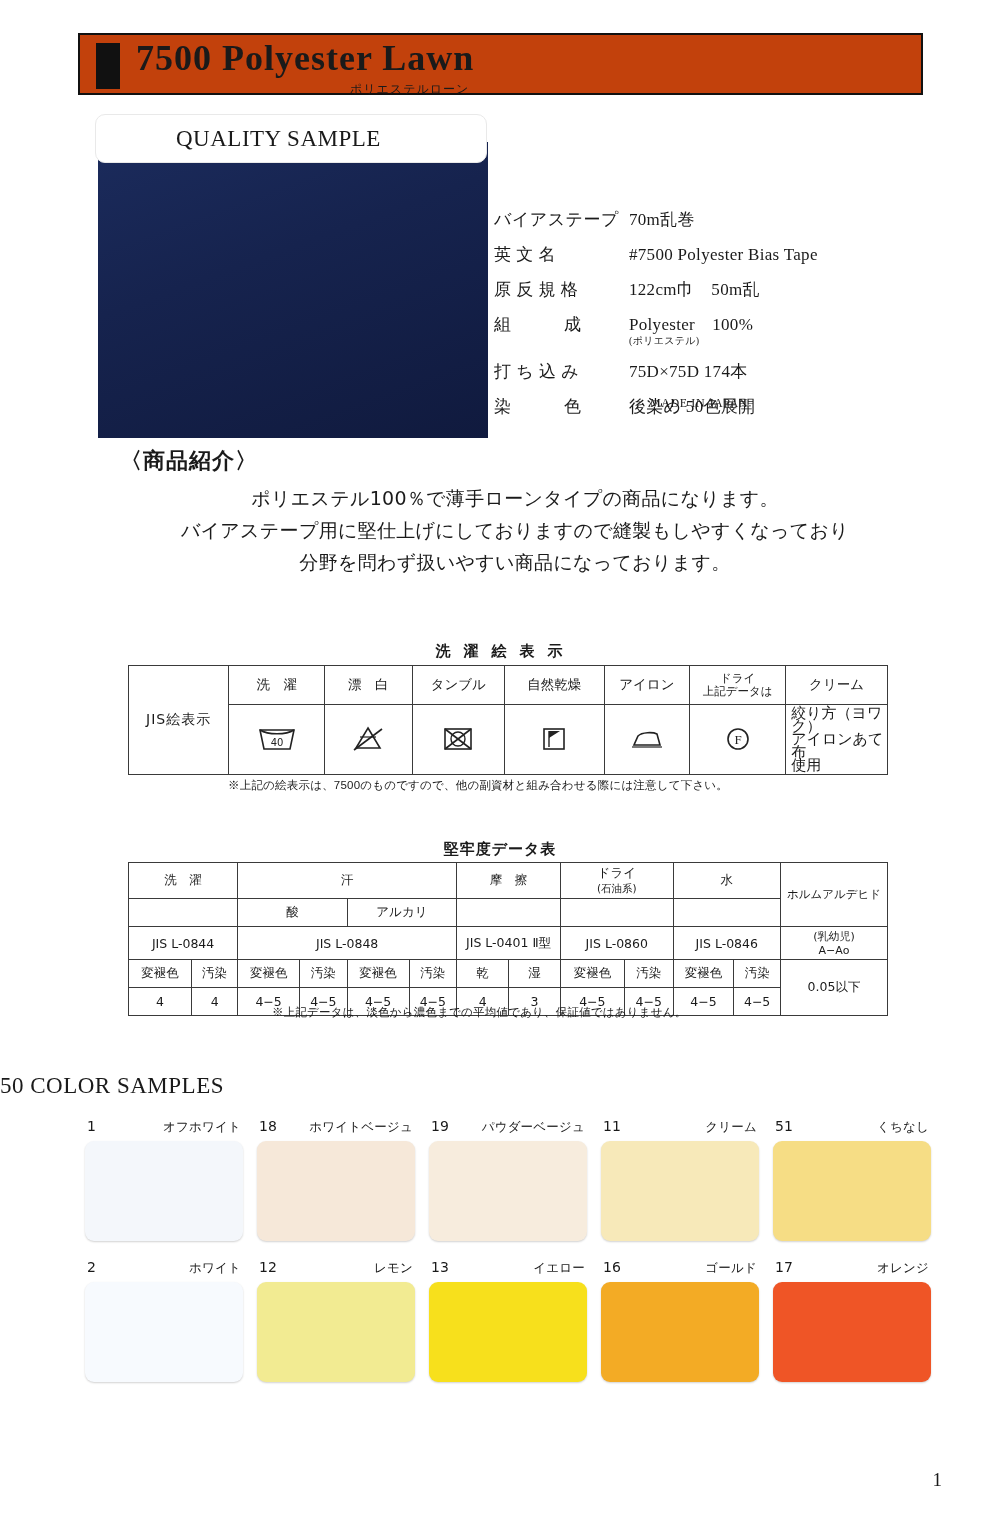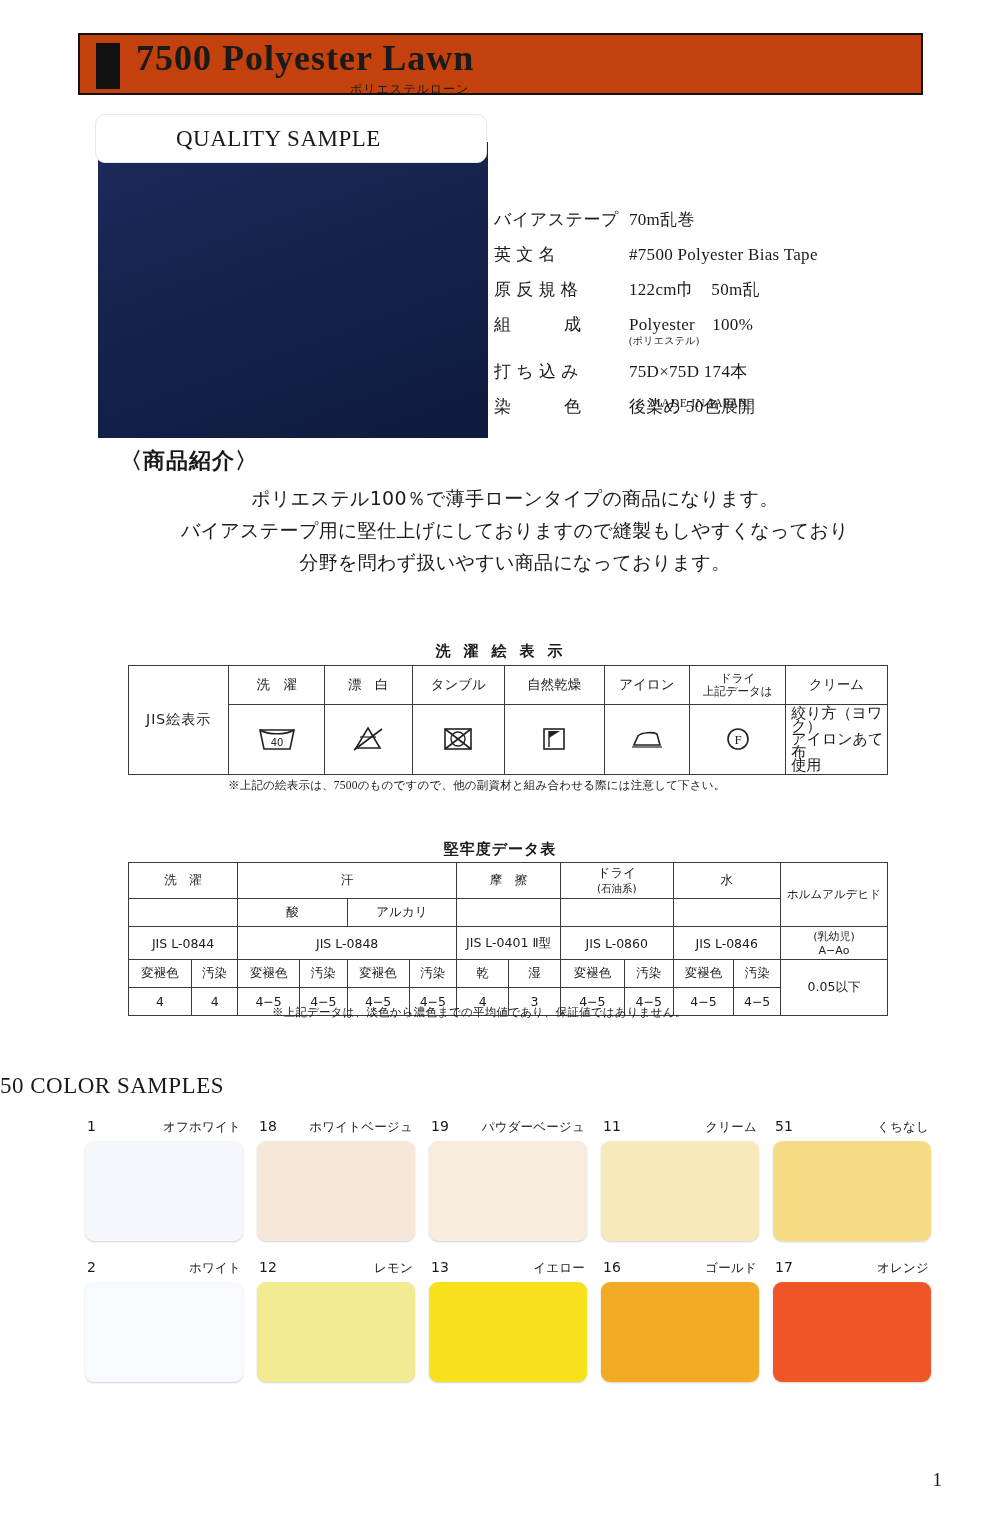--- a/index.html
+++ b/index.html
@@ -168,21 +168,21 @@
     border: 1px solid #3a3a3a;
     text-align: center;
     vertical-align: middle;
     font-weight: normal;
     font-size: 13px;
     padding: 2px 3px;
   }
   .note {
     position: absolute;
     font-size: 11.5px;
-    font-family: Liberation Serif, serif;
+    font-family: Liberation Sans, sans-serif;
     letter-spacing: 0.2px;
   }
 
   
   #wash-table { left: 128px; top: 665px; width: 760px; }
   #wash-table td.head { height: 34px; font-size: 13.5px; }
   #wash-table td.icons { height: 56px; }
   #wash-table td.leftlabel { width: 104px; font-size: 14px; letter-spacing: 1px; }
   #wash-table td.terms { font-size: 15px; line-height: 13px; text-align: left; padding-left: 5px; }
   .two-line { font-size: 11.5px; line-height: 13px; }

